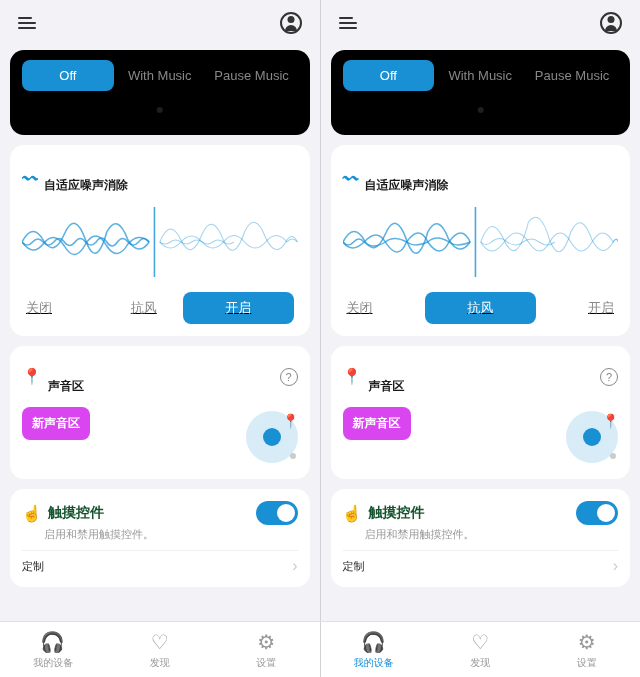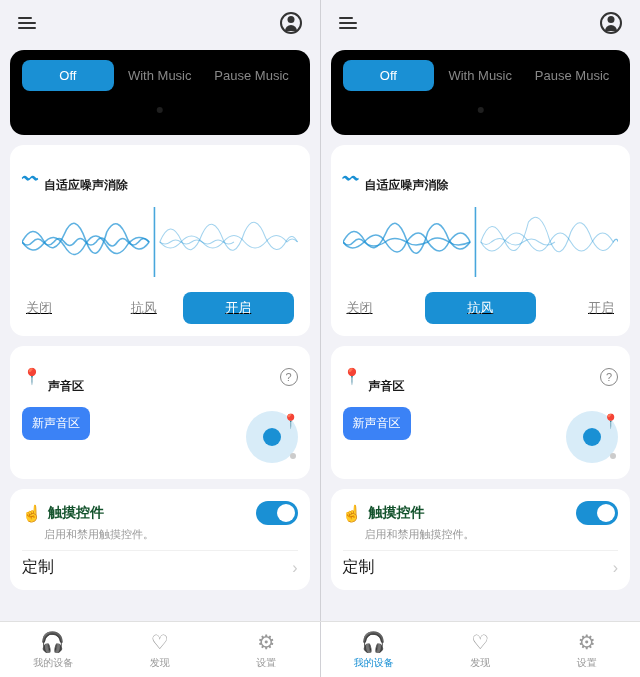--- a/index.html
+++ b/index.html
@@ -225,27 +225,27 @@
       cursor: pointer;
     }
 
     .sound-zone-content {
       display: flex;
       align-items: flex-start;
       gap: 8px;
     }
 
     .new-zone-btn {
-      background: #3b82f6;
+      background: #d946ef;
       color: white;
       border: none;
       border-radius: 8px;
       padding: 8px 10px;
       font-size: 12px;
-      font-weight: 400;
+      font-weight: 700;
       cursor: pointer;
       white-space: nowrap;
     }
 
     .zone-visual {
       flex: 1;
       display: flex;
       justify-content: flex-end;
       align-items: center;
       position: relative;
@@ -341,21 +341,21 @@
 
     .customize-row {
       display: flex;
       justify-content: space-between;
       align-items: center;
       padding-top: 6px;
       border-top: 1px solid #f0f0f0;
     }
 
     .customize-label {
-      font-size: 16px;
+      font-size: 11px;
       font-weight: 500;
       color: #1a1a1a;
     }
 
     .chevron-right {
       color: #ccc;
       font-size: 16px;
     }
 
     

